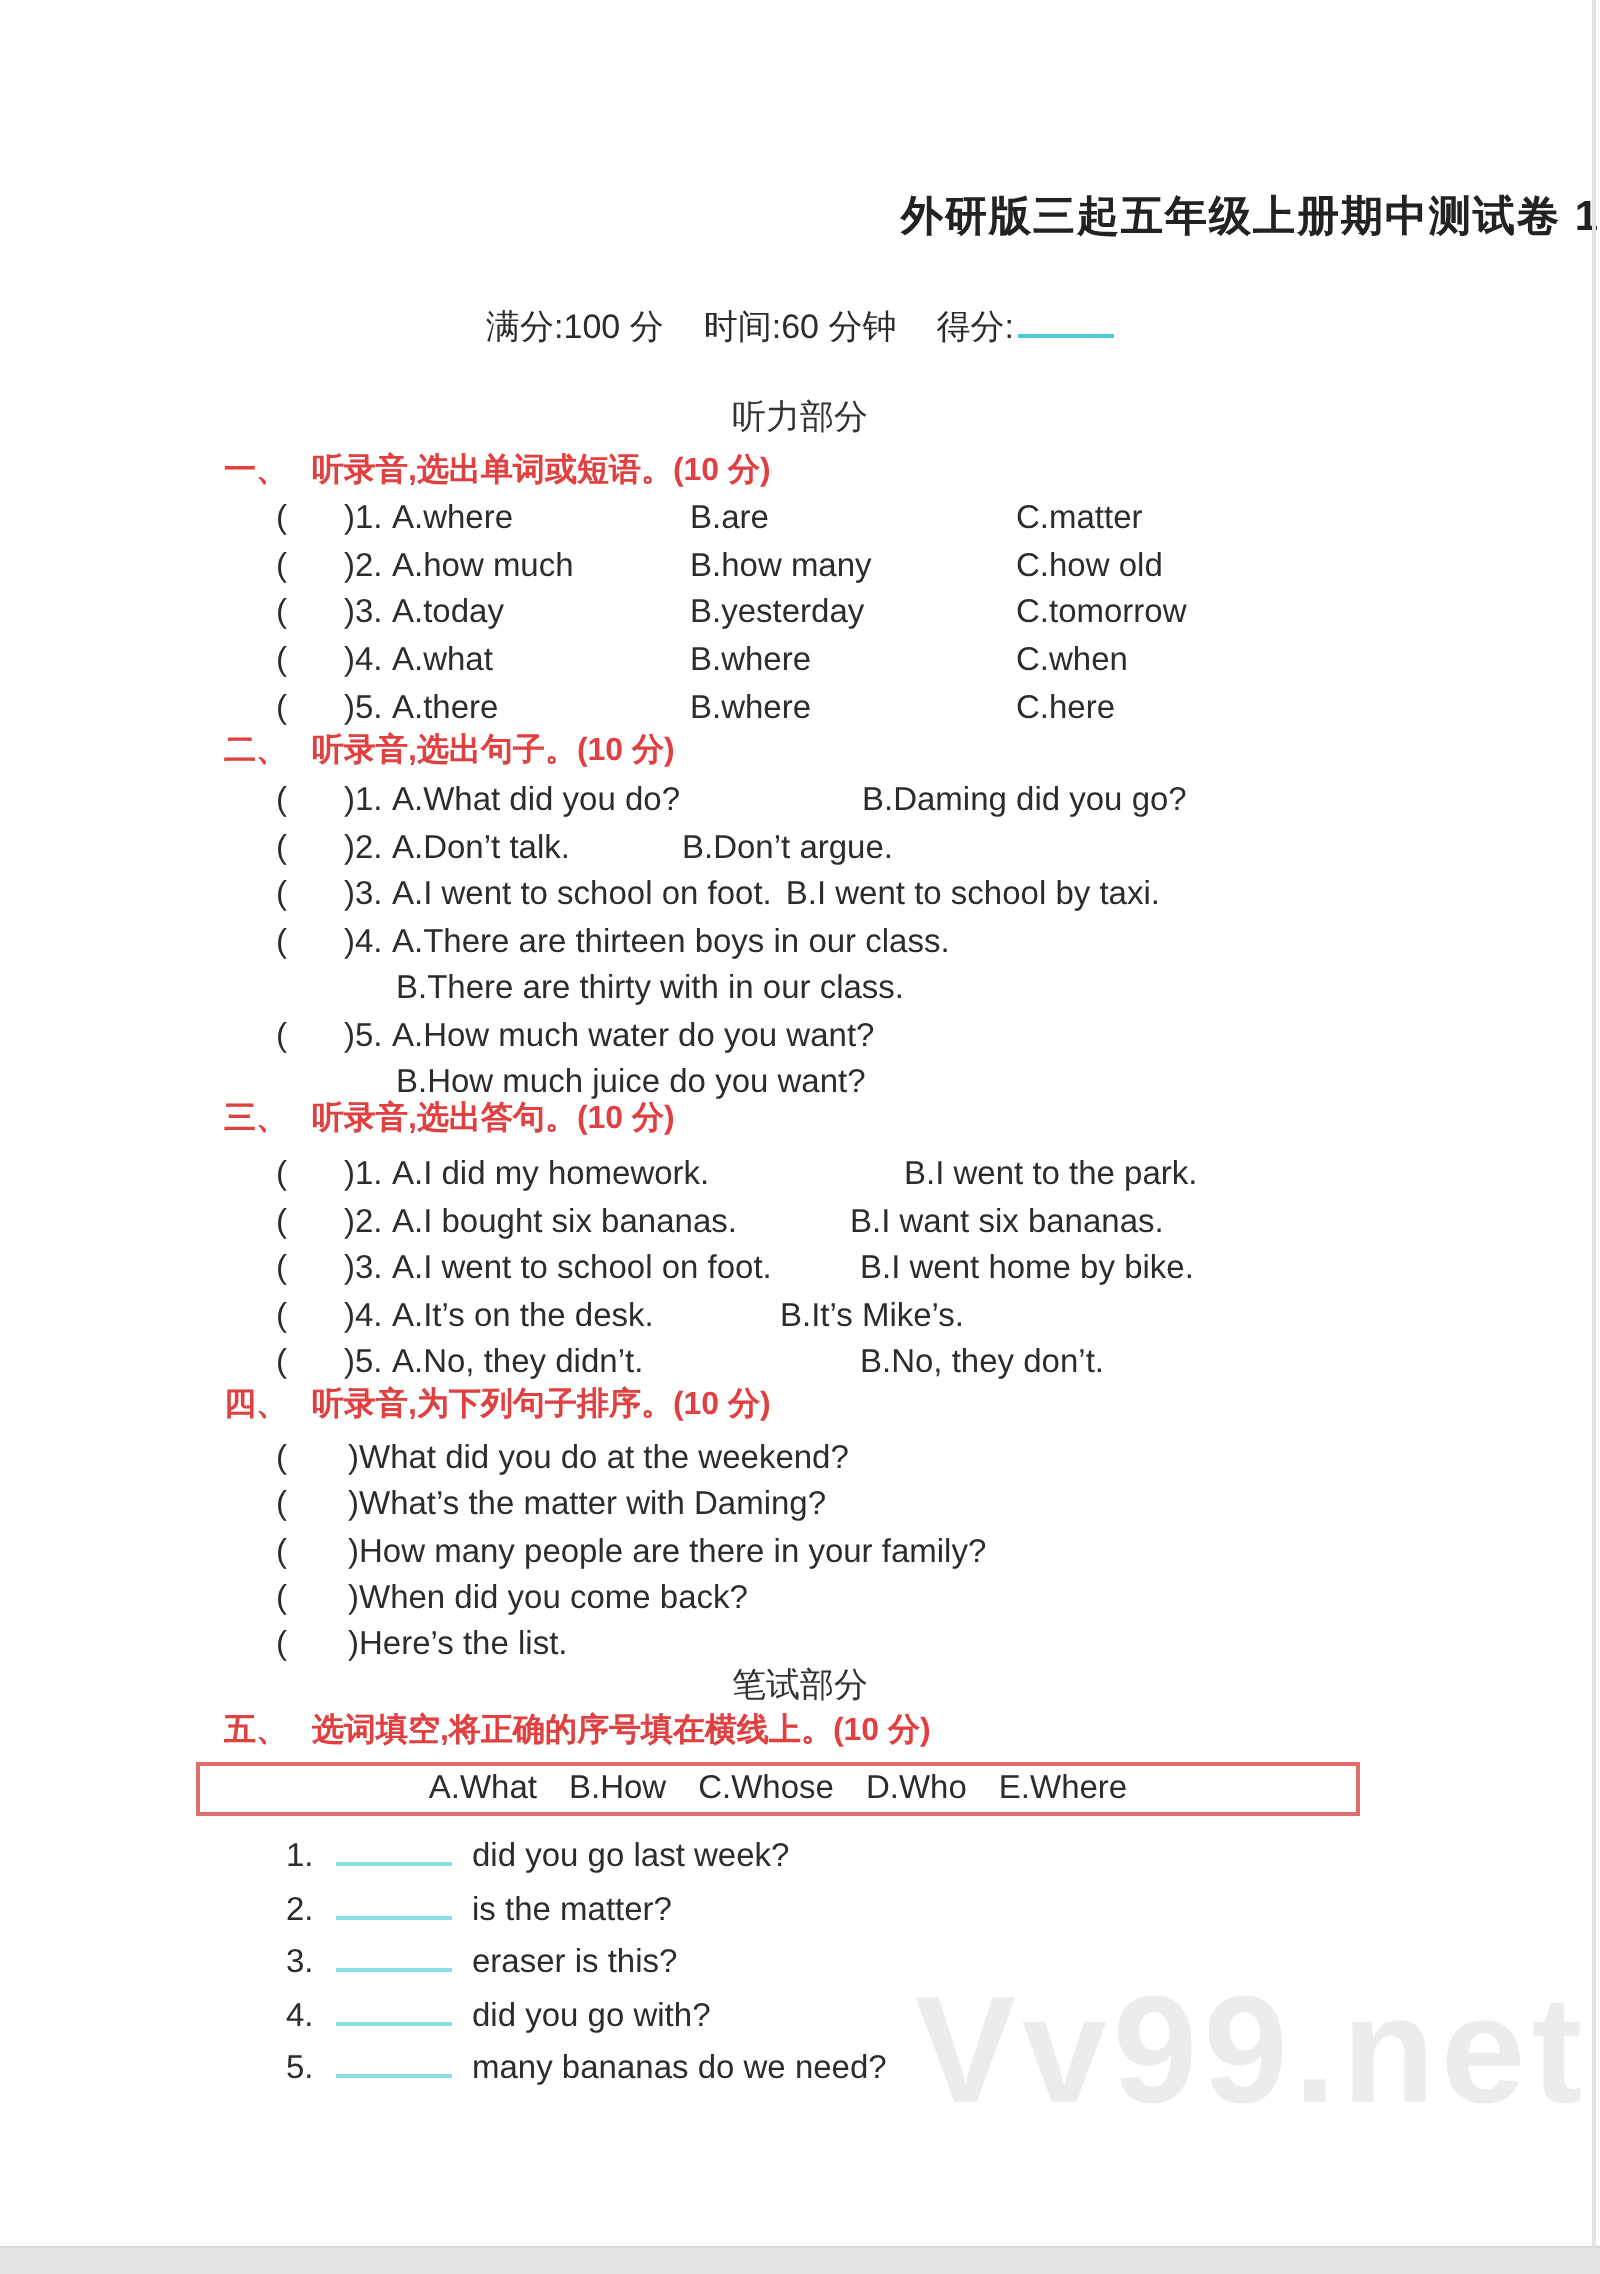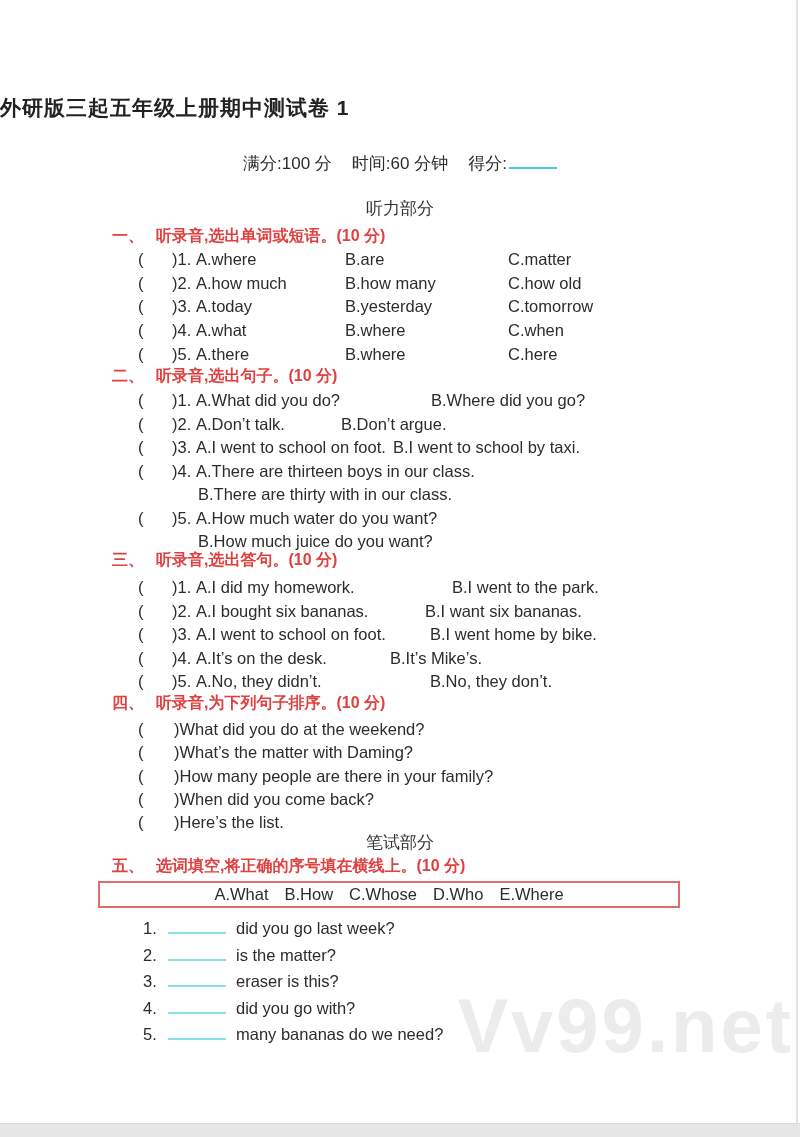--- a/index.html
+++ b/index.html
@@ -13,21 +13,21 @@
     overflow: hidden;
   }
   .stage { position: absolute; inset: 0; }
   .watermark {
     position: absolute; top: 982px; right: 6px;
     font-size: 76px; font-weight: bold; letter-spacing: 3px;
     color: #ececec; z-index: 0; white-space: nowrap;
   }
   .title {
     position: absolute; top: 94px; left: 0; right: 0;
-    text-align: left; font-size: 21px; font-weight: bold;
+    text-align: right; font-size: 21px; font-weight: bold;
     color: #222; letter-spacing: 1px; z-index: 1;
   }
   .meta {
     position: absolute; top: 152px; left: 0; right: 0;
     display: flex; justify-content: center; gap: 20px;
     font-size: 17px; color: #2c2c2c; z-index: 1;
   }
   .score-wrap { white-space: nowrap; }
   .score-line {
     display: inline-block; width: 48px; height: 14px;
@@ -135,21 +135,21 @@
 
   <section class="sec" style="top:366px">
     <div class="heading">
       <span class="hno">二、</span><span>听录音,选出句子。(10 分)</span>
     </div>
     <div class="rows" style="margin-top:3px; line-height:23.5px">
       <div class="row">
         <span class="br">(</span>
           <span class="lb">)1.</span>
           <span class="col" style="width:235px">A.What did you do?</span>
-          <span>B.Where did you go?</span>
+          <span>B.Daming did you go?</span>
       </div>
       <div class="row">
         <span class="br">(</span>
           <span class="lb">)2.</span>
           <span class="col" style="width:145px">A.Don’t talk.</span>
           <span>B.Don’t argue.</span>
       </div>
       <div class="row">
         <span class="br">(</span>
           <span class="lb">)3.</span>

